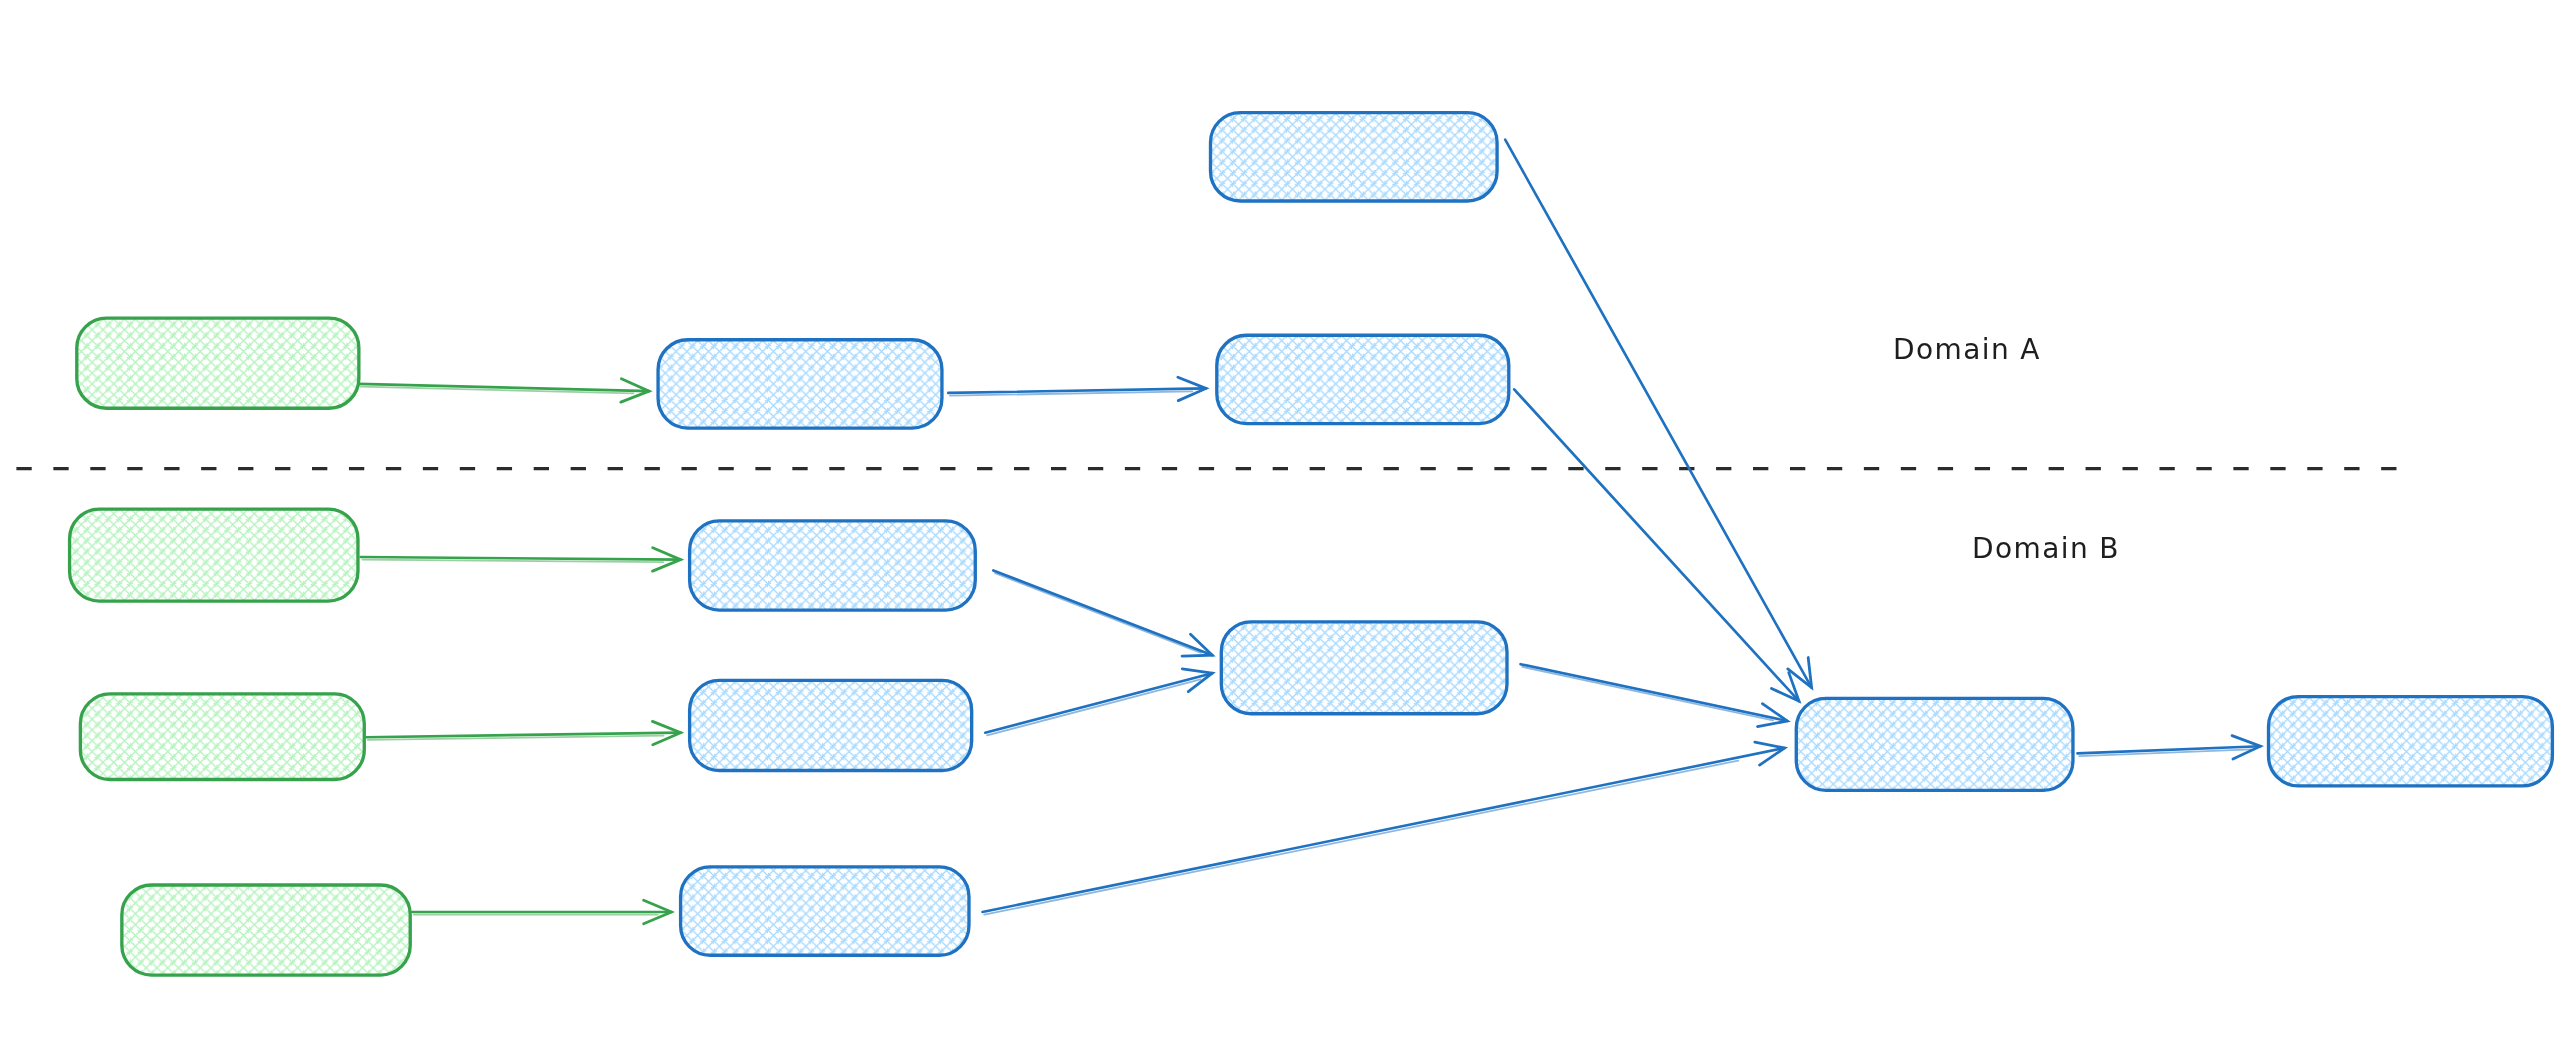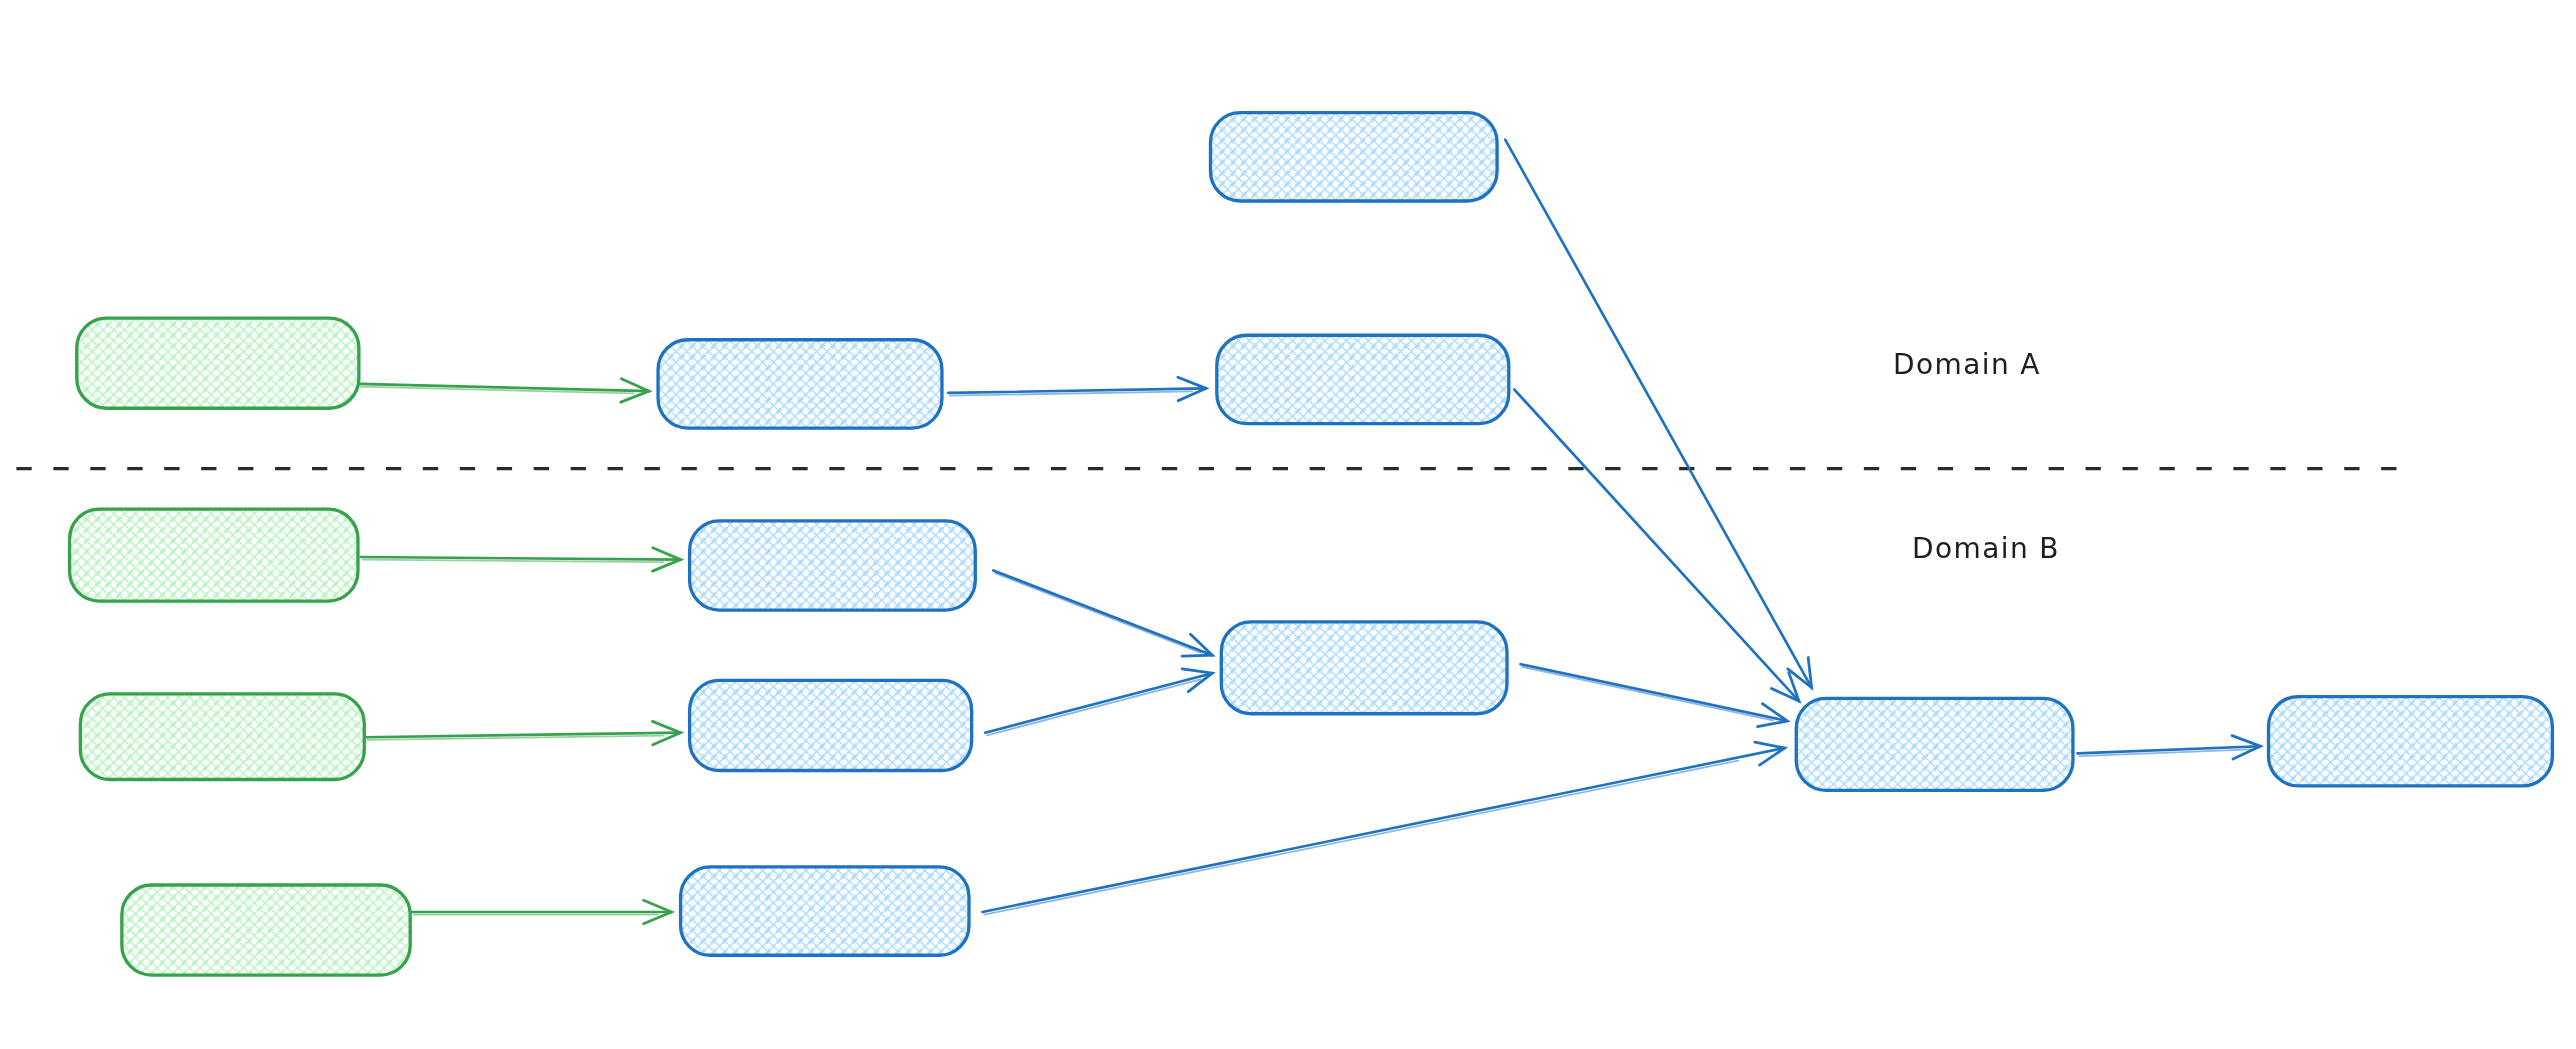--- a/index.html
+++ b/index.html
@@ -110,16 +110,16 @@
       <rect x="765" y="578" width="317" height="99" rx="33" ry="33" fill="url(#hatch-blue)" stroke="#1f72c1" stroke-width="3.7"></rect>
       <rect x="89" y="770" width="315" height="95" rx="33" ry="33" fill="url(#hatch-green)" stroke="#37a24c" stroke-width="3.7"></rect>
       <rect x="765" y="755" width="313" height="100" rx="33" ry="33" fill="url(#hatch-blue)" stroke="#1f72c1" stroke-width="3.7"></rect>
       <rect x="1355" y="690" width="317" height="102" rx="33" ry="33" fill="url(#hatch-blue)" stroke="#1f72c1" stroke-width="3.7"></rect>
       <rect x="135" y="982" width="320" height="100" rx="33" ry="33" fill="url(#hatch-green)" stroke="#37a24c" stroke-width="3.7"></rect>
       <rect x="755" y="962" width="320" height="98" rx="33" ry="33" fill="url(#hatch-blue)" stroke="#1f72c1" stroke-width="3.7"></rect>
       <rect x="1993" y="775" width="307" height="102" rx="33" ry="33" fill="url(#hatch-blue)" stroke="#1f72c1" stroke-width="3.7"></rect>
       <rect x="2517" y="773" width="315" height="99" rx="33" ry="33" fill="url(#hatch-blue)" stroke="#1f72c1" stroke-width="3.7"></rect>
     </svg>
 
-  <div class="domain-label" style="left: 1893px; top: 348px;">Domain A</div>
-  <div class="domain-label" style="left: 1912px; top: 532px;">Domain B</div>
+  <div class="domain-label" style="left: 1893px; top: 333px;">Domain A</div>
+  <div class="domain-label" style="left: 1972px; top: 532px;">Domain B</div>
 </div>
 
 
 </body></html>

